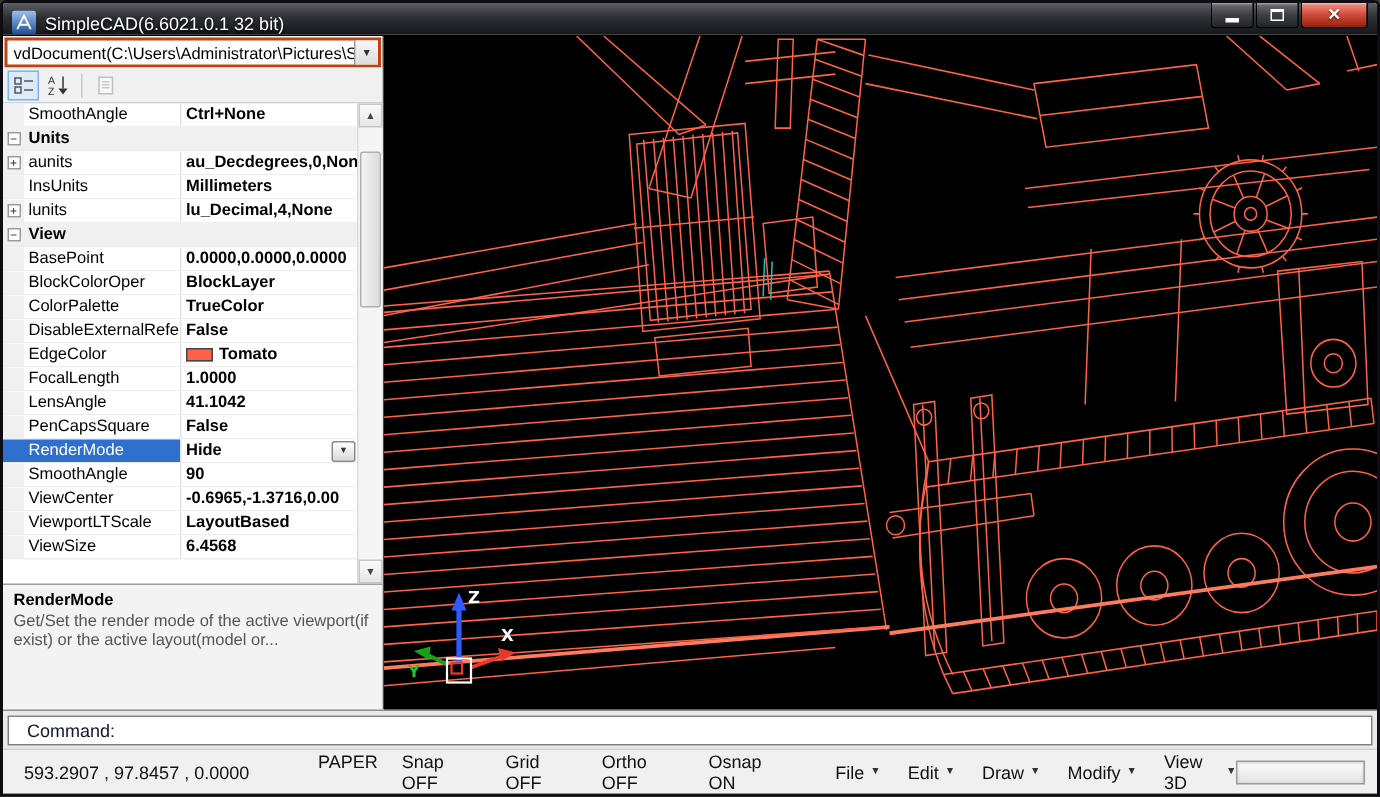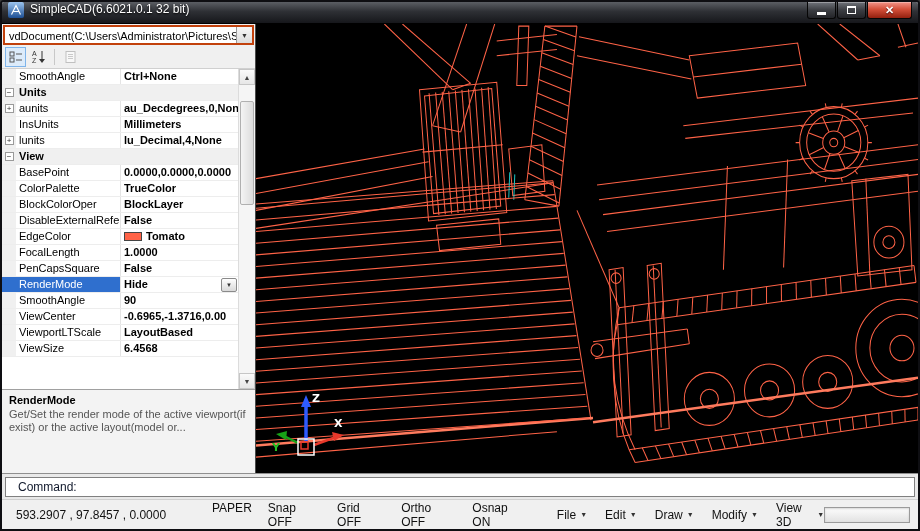--- a/index.html
+++ b/index.html
@@ -3,21 +3,21 @@
 <meta charset="utf-8">
 <style>
   *{margin:0;padding:0;box-sizing:border-box;cursor:default}
   html,body{width:920px;height:531px;overflow:hidden;background:#3a3a3a;
     font-family:"Liberation Sans",sans-serif}
   .window{width:920px;height:531px;border:2px solid #0e0e12;display:flex;flex-direction:column;
     background:#F0F0F0;border-radius:4px 4px 0 0;overflow:hidden}
 
   
   .titlebar{height:22px;flex:none;background:linear-gradient(#5b5e64,#2e3035 45%,#16171b);
-    display:flex;align-items:flex-start;padding:0 6px;color:#fff;border-bottom:1px solid #000}
+    display:flex;align-items:flex-end;padding:0 6px;color:#fff;border-bottom:1px solid #000}
   .app-icon{width:16px;height:16px;margin-right:6px;flex:none}
   .title-text{font-size:12px;text-shadow:0 1px 2px #000;white-space:nowrap}
   .win-controls{margin-left:auto;display:flex;align-self:flex-start}
   .wbtn{width:29px;height:17px;border:1px solid #060606;border-top:none;display:flex;align-items:center;
     justify-content:center;background:linear-gradient(#70737a,#3c3e43 50%,#232428);
     box-shadow:inset 0 1px 0 rgba(255,255,255,.3);margin-left:1px;border-radius:0 0 3px 3px}
   .wbtn.close{width:45px;background:linear-gradient(#f2958a,#d4503a 45%,#93200f)}
   .glyph-min{width:9px;height:3px;background:#fff;margin-top:7px}
   .glyph-max{width:9px;height:8px;border:1px solid #fff;border-top-width:2px}
   .glyph-close{font-size:11px;font-weight:bold;color:#fff;line-height:1;text-shadow:0 1px 1px #400}
@@ -221,30 +221,30 @@
             </div>
             <div class="pg-row">
               <div class="pg-gutter"></div>
               <div class="pg-name">BasePoint</div>
               <div class="pg-value">
                 <span class="vtext">0.0000,0.0000,0.0000</span>
               </div>
             </div>
             <div class="pg-row">
               <div class="pg-gutter"></div>
+              <div class="pg-name">BlockColorOper</div>
+              <div class="pg-value">
+                <span class="vtext">BlockLayer</span>
+              </div>
+            </div>
+            <div class="pg-row">
+              <div class="pg-gutter"></div>
               <div class="pg-name">ColorPalette</div>
               <div class="pg-value">
                 <span class="vtext">TrueColor</span>
-              </div>
-            </div>
-            <div class="pg-row">
-              <div class="pg-gutter"></div>
-              <div class="pg-name">BlockColorOper</div>
-              <div class="pg-value">
-                <span class="vtext">BlockLayer</span>
               </div>
             </div>
             <div class="pg-row">
               <div class="pg-gutter"></div>
               <div class="pg-name">DisableExternalRefe</div>
               <div class="pg-value">
                 <span class="vtext">False</span>
               </div>
             </div>
             <div class="pg-row">
@@ -253,20 +253,27 @@
               <div class="pg-value">
                 <span class="swatch" style="background: rgb(255, 99, 71);"></span>
                 <span class="vtext">Tomato</span>
               </div>
             </div>
             <div class="pg-row">
               <div class="pg-gutter"></div>
               <div class="pg-name">FocalLength</div>
               <div class="pg-value">
                 <span class="vtext">1.0000</span>
+              </div>
+            </div>
+            <div class="pg-row">
+              <div class="pg-gutter"></div>
+              <div class="pg-name">LensAngle</div>
+              <div class="pg-value">
+                <span class="vtext">41.1042</span>
               </div>
             </div>
             <div class="pg-row">
               <div class="pg-gutter"></div>
               <div class="pg-name">PenCapsSquare</div>
               <div class="pg-value">
                 <span class="vtext">False</span>
               </div>
             </div>
             <div class="pg-row sel">

